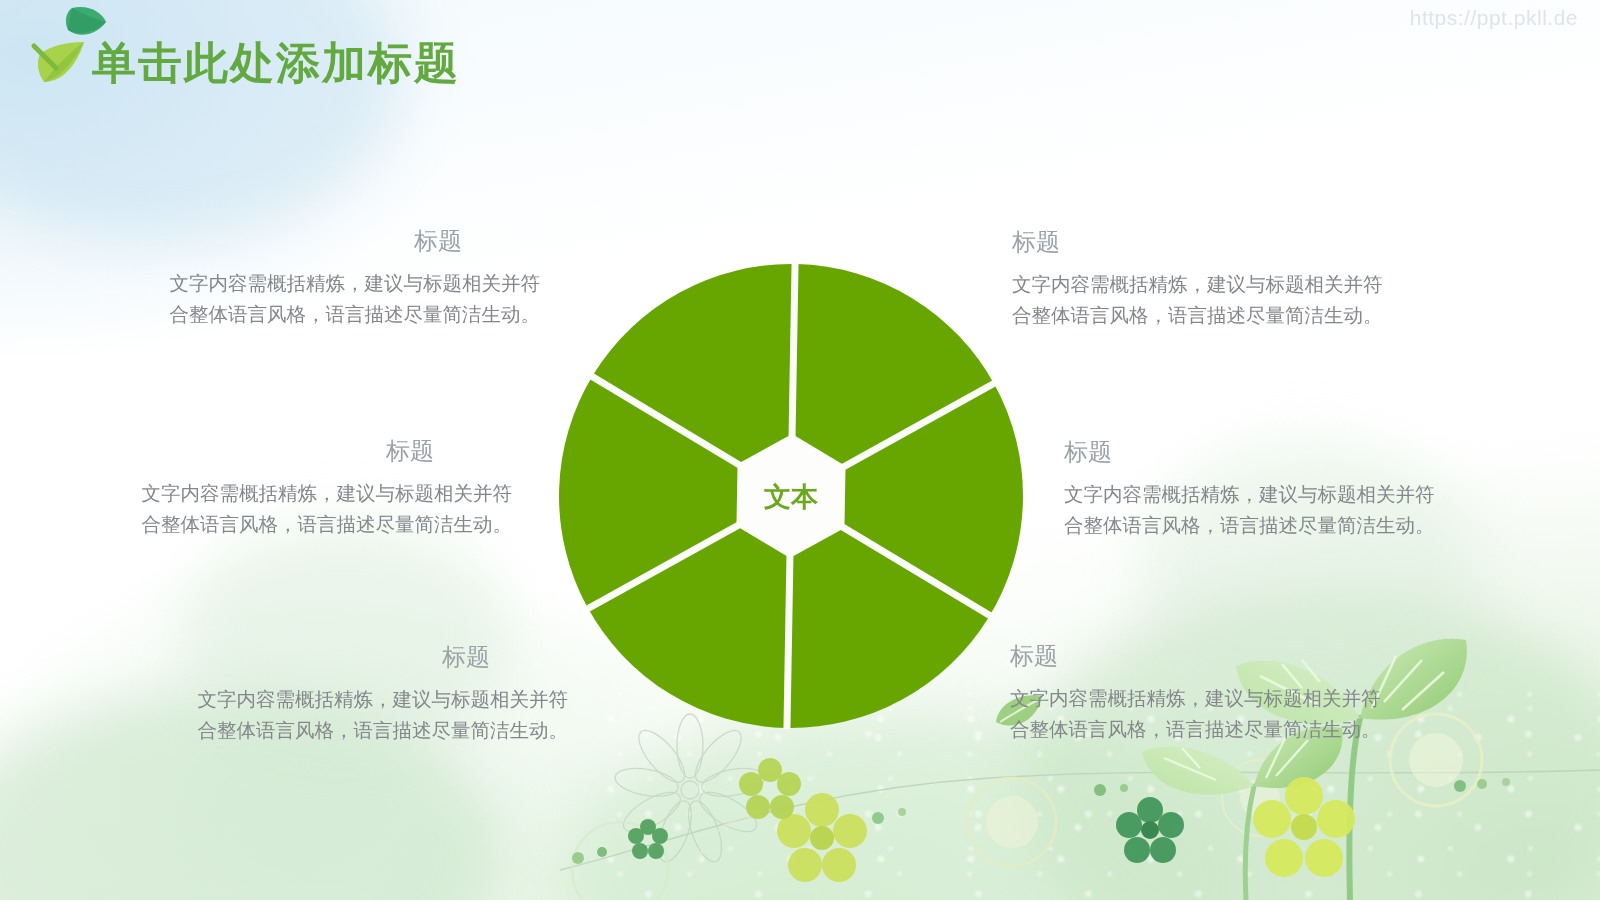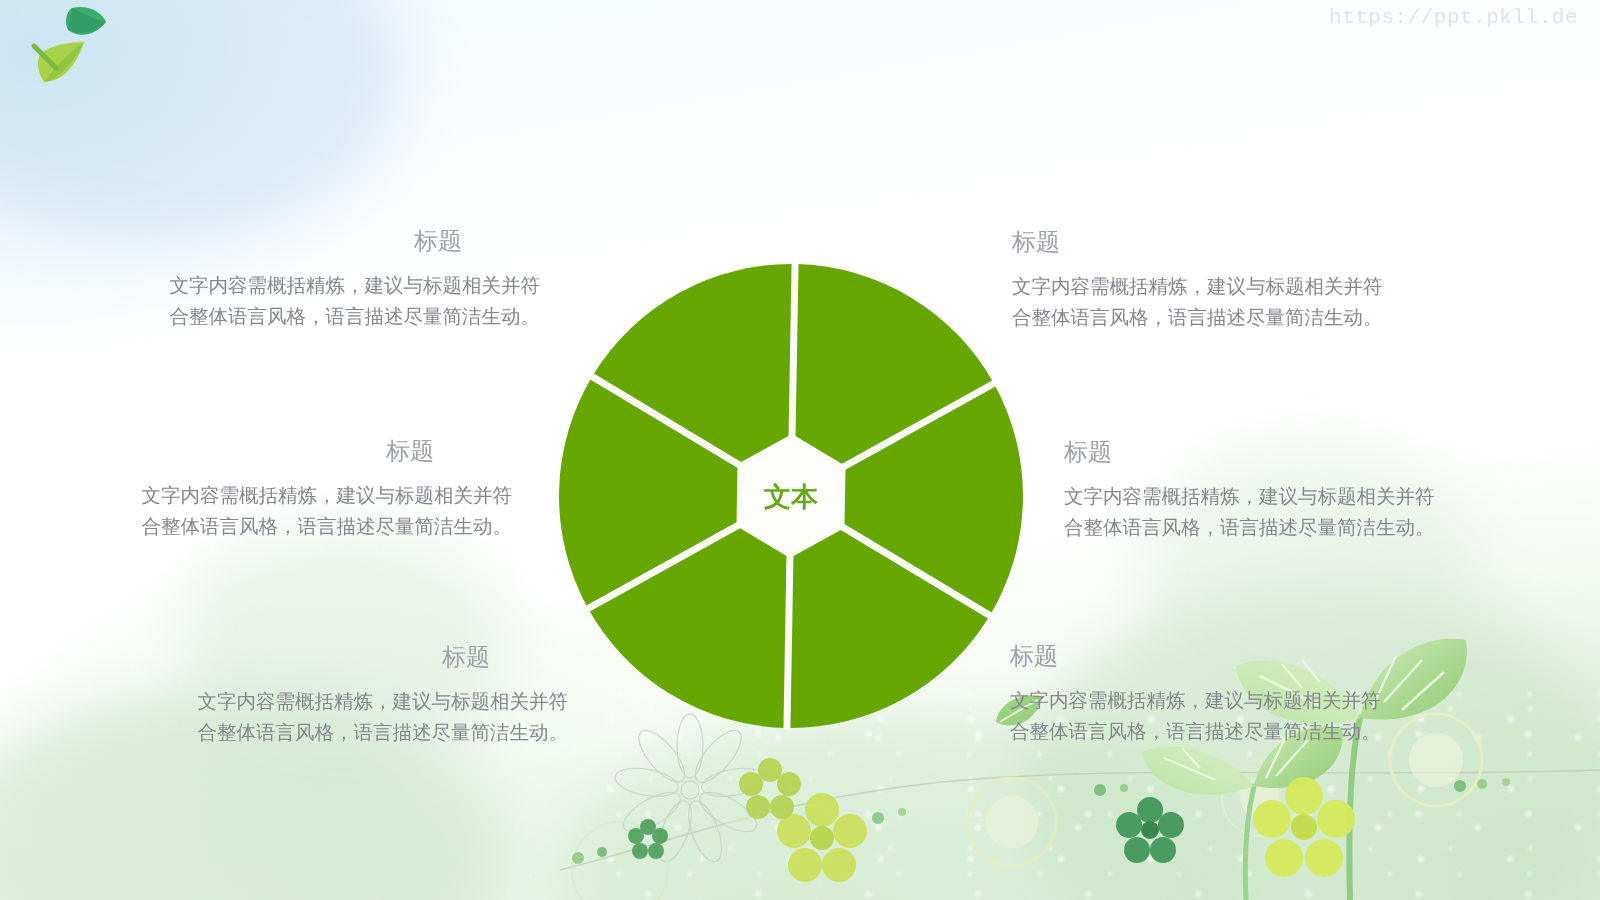--- a/index.html
+++ b/index.html
@@ -41,35 +41,35 @@
   #title{
     position:absolute;left:92px;top:34px;
     font-size:44px;font-weight:bold;color:#62a93f;letter-spacing:2px;
     white-space:nowrap;
     font-family:"DejaVu Sans","Liberation Sans",sans-serif;
   }
   #leafmark{position:absolute;left:26px;top:2px;width:86px;height:92px;}
   #watermark{
     position:absolute;right:22px;top:6px;
     font-size:21px;color:#dfe4e8;letter-spacing:.5px;white-space:nowrap;
-    font-family:Liberation Mono, monospace;
+    font-family:Liberation Sans, sans-serif;
   }
 
   
   #pie{position:absolute;left:545px;top:250px;width:492px;height:492px;}
 
   
   .block{position:absolute;width:372px;}
   .blk-title{
     font-size:24px;color:#9aa0a6;line-height:26px;margin-bottom:16px;
     font-family:"DejaVu Sans","Liberation Sans",sans-serif;
   }
   .blk-body{
     font-size:19.5px;color:#83868b;line-height:31px;
-    font-family:Liberation Serif, serif;
+    font-family:Liberation Mono, monospace;
   }
   .right-al{text-align:right;}
   .right-al .blk-title{padding-right:78px;}
   .left-al{text-align:left;}
   .left-al .blk-title{padding-left:2px;}
 
   #b1{left:168px;top:228px;}
   #b2{left:140px;top:438px;}
   #b3{left:196px;top:644px;}
   #b4{left:1012px;top:229px;}
@@ -202,20 +202,21 @@
   </svg>
 
   <svg id="leafmark" viewBox="0 0 86 92">
     <path d="M46 6 C 62 2, 76 10, 80 20 C 70 34, 52 36, 42 28 C 38 20, 40 10, 46 6 Z" fill="#3cab6e"></path>
     <path d="M46 6 C 58 12, 70 18, 80 20 C 68 30, 54 34, 42 28 Z" fill="#2f9a62" opacity=".8"></path>
     <path d="M14 52 C 24 44, 40 40, 58 40 C 50 66, 34 80, 18 80 C 12 72, 10 60, 14 52 Z" fill="#a8d24a"></path>
     <path d="M58 40 C 42 52, 28 66, 18 80 C 30 78, 46 64, 58 40 Z" fill="#8cc23c" opacity=".75"></path>
     <path d="M8 44 L 30 66" stroke="#7cba3f" stroke-width="5" stroke-linecap="round" fill="none"></path>
   </svg>
 
+  <div id="title">单击此处添加标题</div>
   <div id="watermark">https://ppt.pkll.de</div>
 
   <svg id="pie" viewBox="0 0 492 492">
     <g>
 
       <g transform="translate(246,246)">
 
         <g fill="#67a600">
           <path d="M0 0 L 1.5 -232 A 232 232 0 0 1 202 -114 Z" transform="rotate(1)"></path>
           <path d="M0 0 L 1.5 -232 A 232 232 0 0 1 202 -114 Z" transform="rotate(61)"></path>

